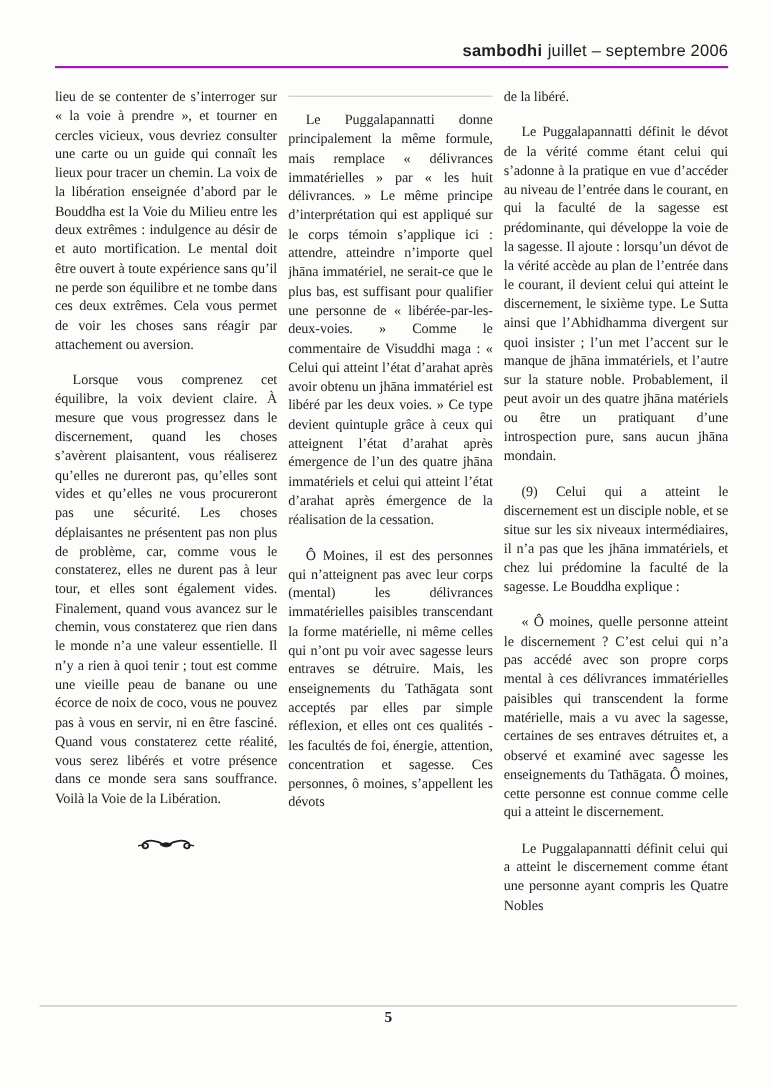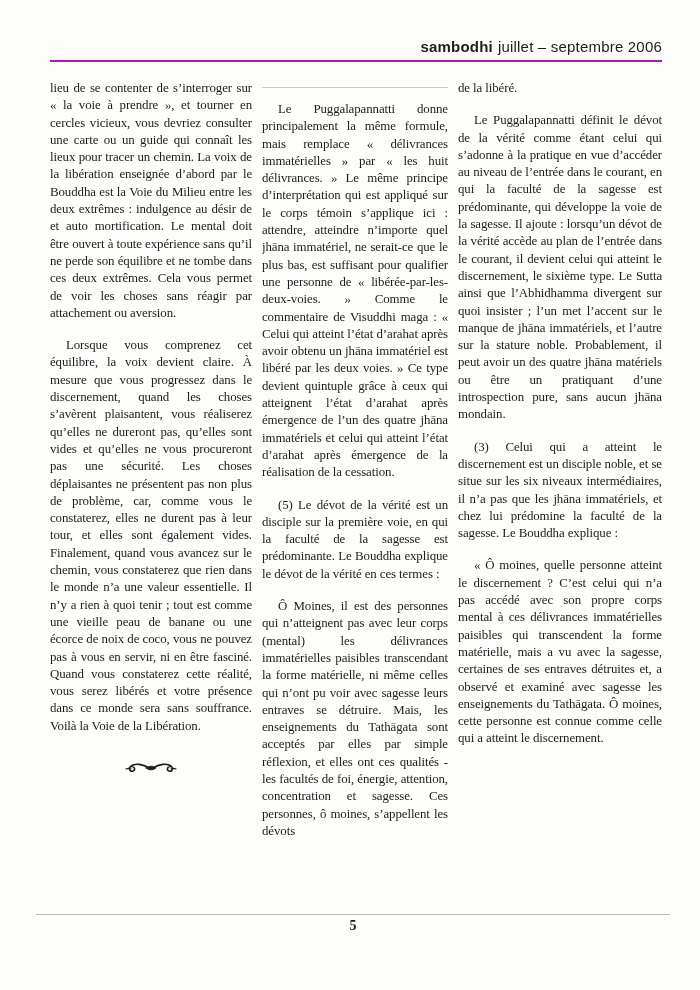--- a/index.html
+++ b/index.html
@@ -114,29 +114,29 @@
             <path d="M4 8 C6 7, 7 7, 9 8" stroke-width="1.1"></path>
             <path d="M49 8 C51 7, 52 7, 54 8" stroke-width="1.1"></path>
           </g>
         </svg>
       </div>
     </div>
 
     <div class="col">
       <div class="heading-rule"></div>
     <p class="para indent"><span>Le </span><span class="it">Puggalapannatti</span><span> donne principalement la même formule, mais remplace « délivrances immatérielles » par « les huit délivrances. » Le même principe d’interprétation qui est appliqué sur le corps témoin s’applique ici : attendre, atteindre n’importe quel </span><span class="it">jhāna</span><span> immatériel, ne serait-ce que le plus bas, est suffisant pour qualifier une personne de « libérée-par-les-deux-voies. » Comme le commentaire de </span><span class="it">Visuddhi maga</span><span> : « Celui qui atteint l’état d’</span><span class="it">arahat</span><span> après avoir obtenu un </span><span class="it">jhāna</span><span> immatériel est libéré par les deux voies. » Ce type devient quintuple grâce à ceux qui atteignent l’état d’</span><span class="it">arahat</span><span> après émergence de l’un des quatre </span><span class="it">jhāna</span><span> immatériels et celui qui atteint l’état d’</span><span class="it">arahat</span><span> après émergence de la réalisation de la cessation.</span></p>
-        <p class="para indent"><span>(5) Le dévot de la vérité est un disciple sur la première voie, en qui la faculté de la sagesse est prédominante. Le Bouddha explique le dévot de la vérité en ces termes :</span></p>
         <p class="para indent"><span>Ô Moines, il est des personnes qui n’atteignent pas avec leur corps (mental) les délivrances immatérielles paisibles transcendant la forme matérielle, ni même celles qui n’ont pu voir avec sagesse leurs entraves se détruire. Mais, les enseignements du </span><span class="it">Tathāgata</span><span> sont acceptés par elles par simple réflexion, et elles ont ces qualités - les facultés de foi, énergie, attention, concentration et sagesse. Ces personnes, ô moines, s’appellent les dévots</span></p>
       </div>
 
     <div class="col">
         <p class="para"><span>de la libéré.</span></p>
         <p class="para indent"><span>Le </span><span class="it">Puggalapannatti</span><span> définit le dévot de la vérité comme étant celui qui s’adonne à la pratique en vue d’accéder au niveau de l’entrée dans le courant, en qui la faculté de la sagesse est prédominante, qui développe la voie de la sagesse. Il ajoute : lorsqu’un dévot de la vérité accède au plan de l’entrée dans le courant, il devient celui qui atteint le discernement, le sixième type. Le </span><span class="it">Sutta</span><span> ainsi que l’</span><span class="it">Abhidhamma</span><span> divergent sur quoi insister ; l’un met l’accent sur le manque de </span><span class="it">jhāna</span><span> immatériels, et l’autre sur la stature noble. Probablement, il peut avoir un des quatre </span><span class="it">jhāna</span><span> matériels ou être un pratiquant d’une introspection pure, sans aucun </span><span class="it">jhāna</span><span> mondain.</span></p>
-        <p class="para indent"><span>(3) Celui qui a atteint le discernement est un disciple noble, et se situe sur les six niveaux intermédiaires, il n’a pas que les </span><span class="it">jhāna</span><span> immatériels, et chez lui prédomine la faculté de la sagesse. Le Bouddha explique :</span></p>
+        <p class="para indent"><span>(9) Celui qui a atteint le discernement est un disciple noble, et se situe sur les six niveaux intermédiaires, il n’a pas que les </span><span class="it">jhāna</span><span> immatériels, et chez lui prédomine la faculté de la sagesse. Le Bouddha explique :</span></p>
         <p class="para indent"><span>« Ô moines, quelle personne atteint le discernement ? C’est celui qui n’a pas accédé avec son propre corps mental à ces délivrances immatérielles paisibles qui transcendent la forme matérielle, mais a vu avec la sagesse, certaines de ses entraves détruites et, a observé et examiné avec sagesse les enseignements du </span><span class="it">Tathāgata</span><span>. Ô moines, cette personne est connue comme celle qui a atteint le discernement.</span></p>
+        <p class="para indent"><span>Le </span><span class="it">Puggalapannatti</span><span> définit celui qui a atteint le discernement comme étant une personne ayant compris les Quatre Nobles</span></p>
       </div>
 
   </div>
 
   <div class="footer">
     <span class="page-number">5</span>
   </div>
 
 </div>
 

